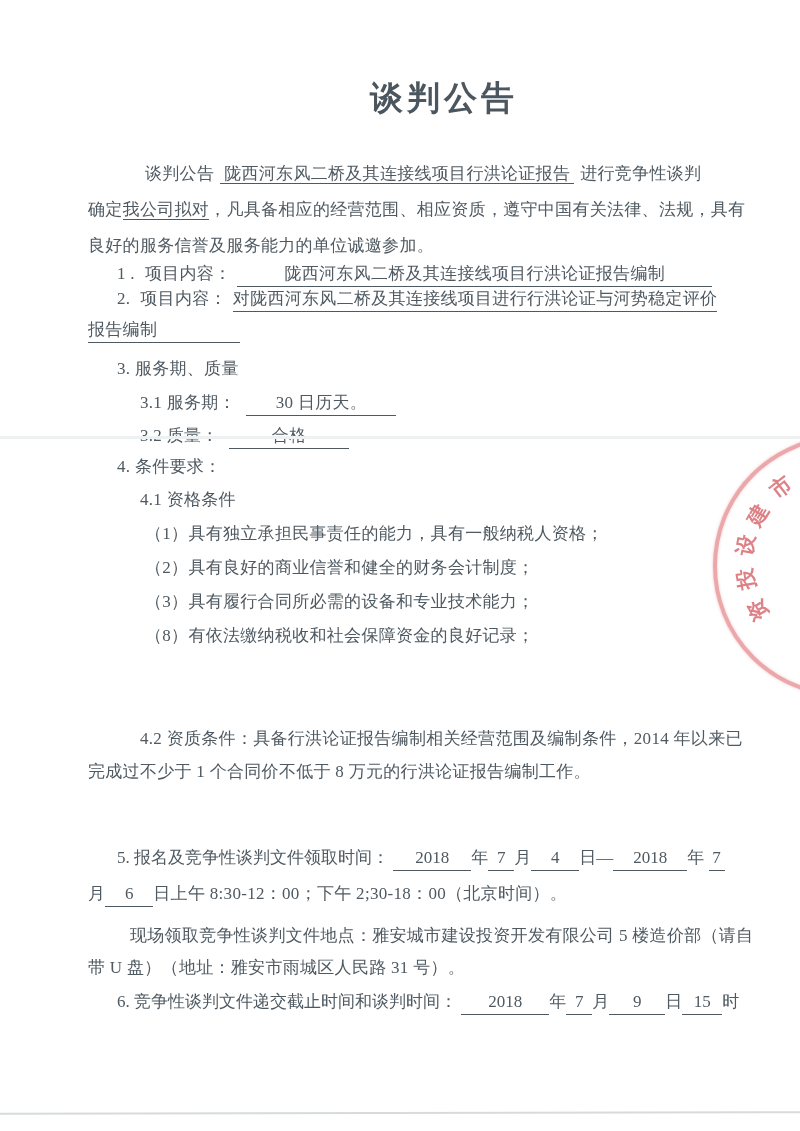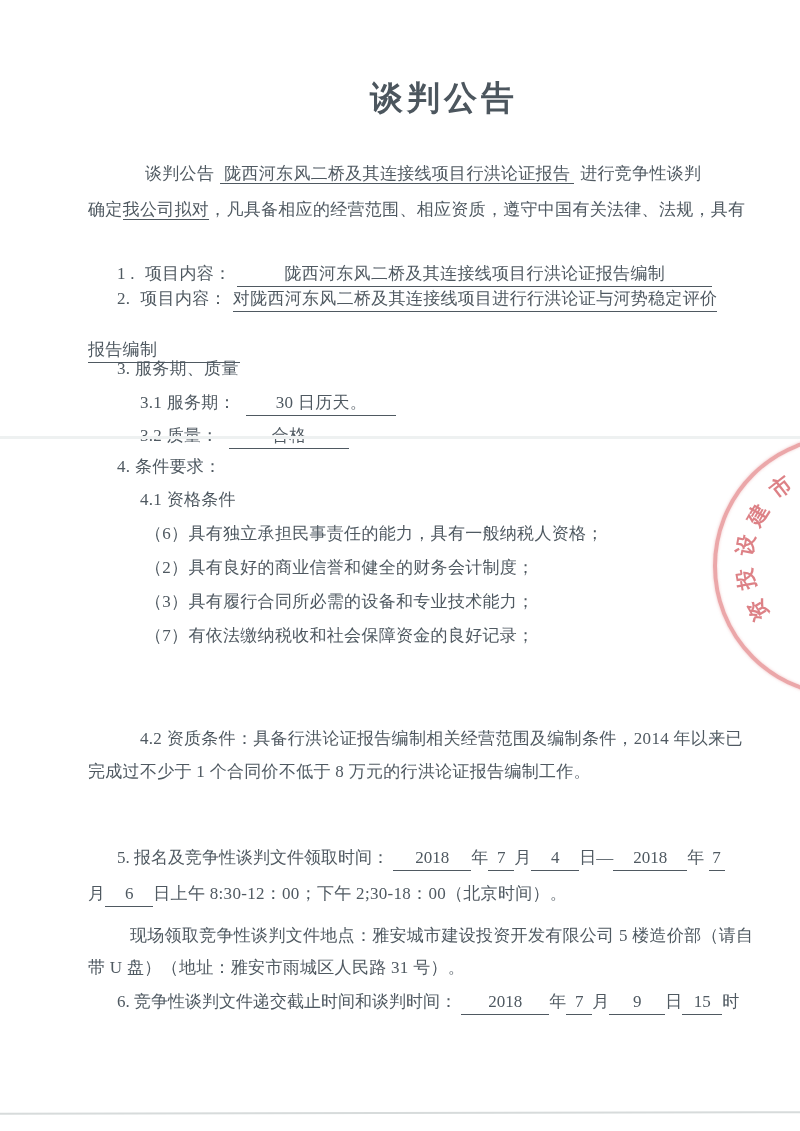--- a/index.html
+++ b/index.html
@@ -34,21 +34,21 @@
     text-align:center;
     border-bottom:1.6px solid currentColor;
   }
   .b16{width:16px;} .b26{width:26px;} .b40{width:40px;} .b48{width:48px;}
   .b56{width:56px;} .b74{width:74px;} .b78{width:78px;} .b88{width:88px;}
   .b120{width:120px;} .b150{width:150px;}
   .flexline{display:flex;}
   .num{margin-right:10px;}
   .lbl{margin-right:6px;}
   .fill{flex:1;text-align:center;border-bottom:1.6px solid currentColor;}
-  .contline .u{display:inline-block;width:152px;margin-top:20px;}
+  .contline .u{display:inline-block;width:152px;}
   
   .streak{position:absolute;left:0;top:436px;width:100%;height:3px;background:#eef1f1;}
   .bottomline{position:absolute;left:0;top:1112px;width:100%;height:2px;background:#d7dbdb;transform:rotate(-0.12deg);}
   
   .seal{position:absolute;left:713px;top:433px;width:87px;height:258px;}
   .seal-ring{
     position:absolute;left:0;top:2px;width:254px;height:254px;
     border:4px solid rgba(226,130,133,0.7);
     border-radius:50%;
     box-shadow:0 0 3px rgba(226,130,133,0.5), inset 0 0 3px rgba(226,130,133,0.4);
@@ -70,20 +70,21 @@
 <div class="page">
 
   <h1 class="title">谈判公告</h1>
 
   <div class="line" style="top:162px;left:145px;">
     <span>谈判公告</span><span class="upad">陇西河东风二桥及其连接线项目行洪论证报告</span><span>进行竞争性谈判</span>
   </div>
   <div class="line" style="top:198px;left:88px;">
     <span>确定</span><span class="u">我公司拟对</span><span>，凡具备相应的经营范围、相应资质，遵守中国有关法律、法规，具有</span>
   </div>
+  <div class="line" style="top:234px;left:88px;">良好的服务信誉及服务能力的单位诚邀参加。</div>
 
   <div class="line flexline" style="top:262px;left:117px;width:595px;">
     <span class="num">1 .</span>
     <span class="lbl">项目内容：</span>
     <span class="fill">陇西河东风二桥及其连接线项目行洪论证报告编制</span>
   </div>
 
   <div class="line flexline" style="top:287px;left:117px;width:595px;">
     <span class="num">2.</span>
     <span class="lbl">项目内容：</span>
@@ -98,24 +99,24 @@
     <span class="lbl">3.1 服务期：</span>
     <span class="blank b150">30 日历天。</span>
   </div>
   <div class="line" style="top:424px;left:140px;">
     <span class="lbl">3.2 质量：</span>
     <span class="blank b120">合格</span>
   </div>
 
   <div class="line" style="top:455px;left:117px;">4. 条件要求：</div>
   <div class="line" style="top:488px;left:140px;">4.1 资格条件</div>
-  <div class="line" style="top:522px;left:145px;">（6）具有独立承担民事责任的能力，具有一般纳税人资格；</div>
+  <div class="line" style="top:522px;left:145px;">（1）具有独立承担民事责任的能力，具有一般纳税人资格；</div>
   <div class="line" style="top:556px;left:145px;">（2）具有良好的商业信誉和健全的财务会计制度；</div>
   <div class="line" style="top:590px;left:145px;">（3）具有履行合同所必需的设备和专业技术能力；</div>
-  <div class="line" style="top:624px;left:145px;">（7）有依法缴纳税收和社会保障资金的良好记录；</div>
+  <div class="line" style="top:624px;left:145px;">（8）有依法缴纳税收和社会保障资金的良好记录；</div>
   <div class="line" style="top:727px;left:140px;">4.2 资质条件：具备行洪论证报告编制相关经营范围及编制条件，2014 年以来已</div>
   <div class="line" style="top:760px;left:88px;">完成过不少于 1 个合同价不低于 8 万元的行洪论证报告编制工作。</div>
 
   <div class="line tight" style="top:846px;left:117px;">
     <span>5. 报名及竞争性谈判文件领取时间：</span>
     <span class="blank b78">2018</span><span>年</span><span class="blank b26">7</span><span>月</span><span class="blank b48">4</span><span>日—</span><span class="blank b74">2018</span><span>年</span> <span class="blank b16">7</span>
   </div>
   <div class="line" style="top:882px;left:88px;">
     <span>月</span><span class="blank b48">6</span><span>日上午 8:30-12：00；下午 2;30-18：00（北京时间）。</span>
   </div>

